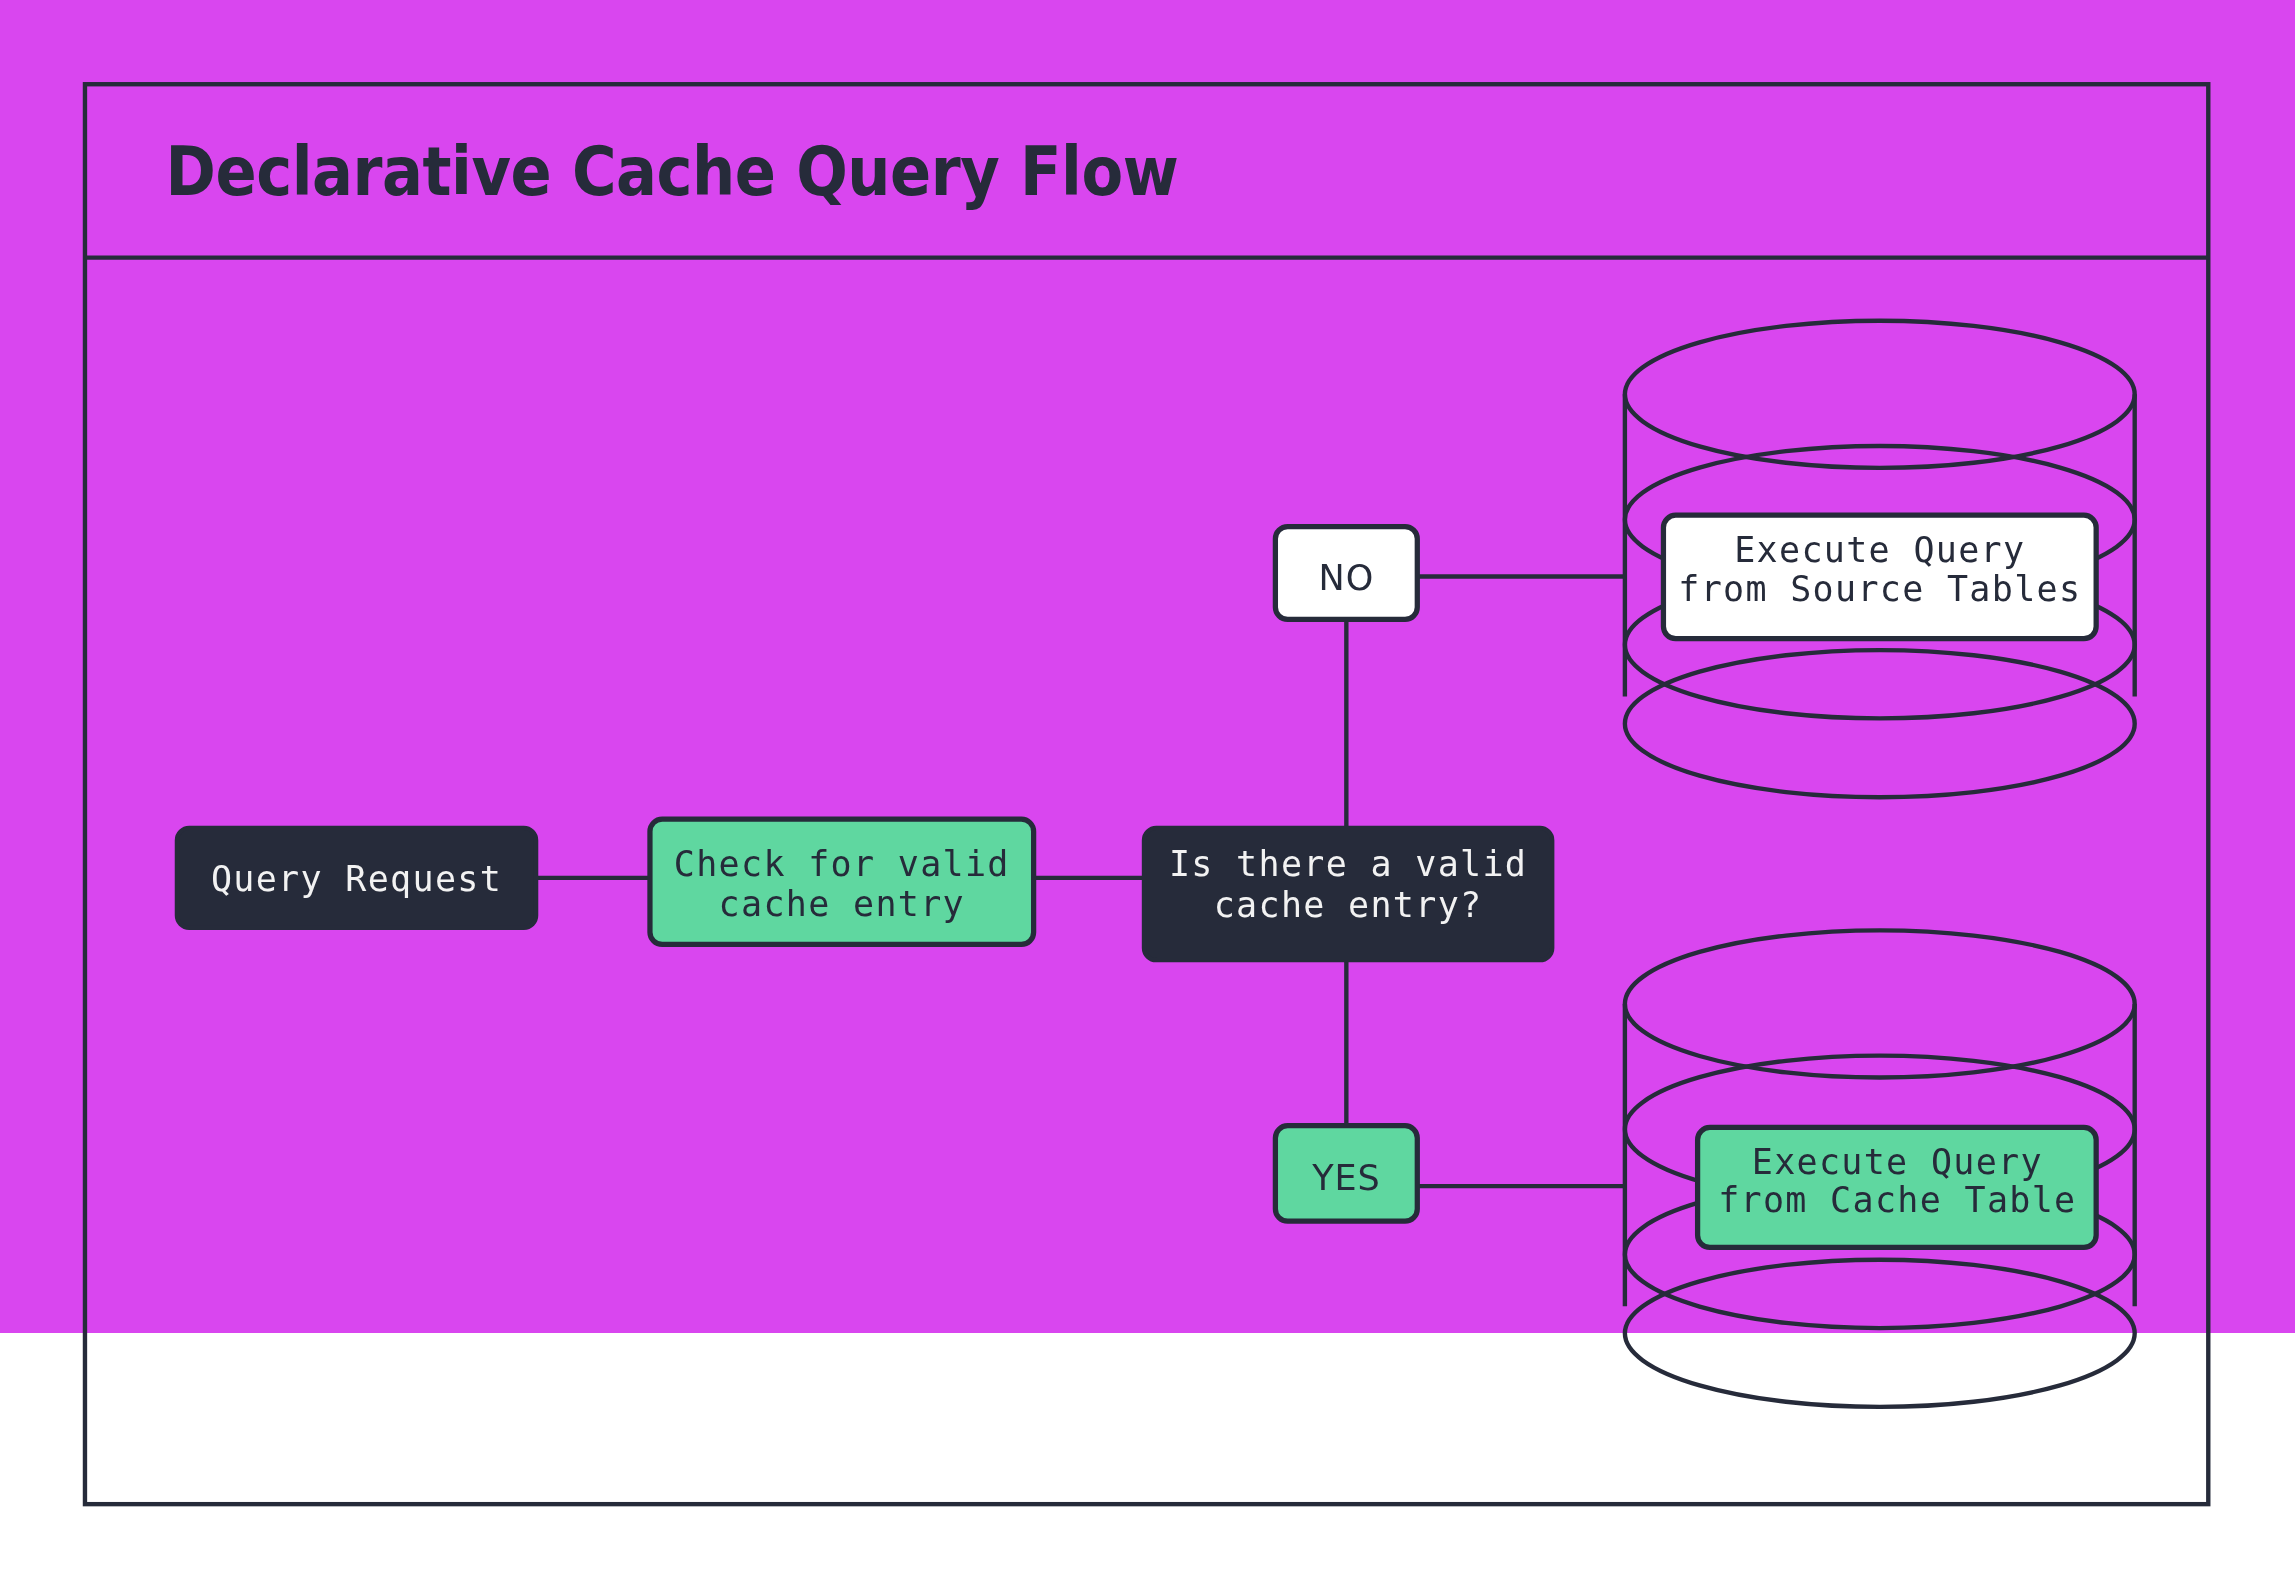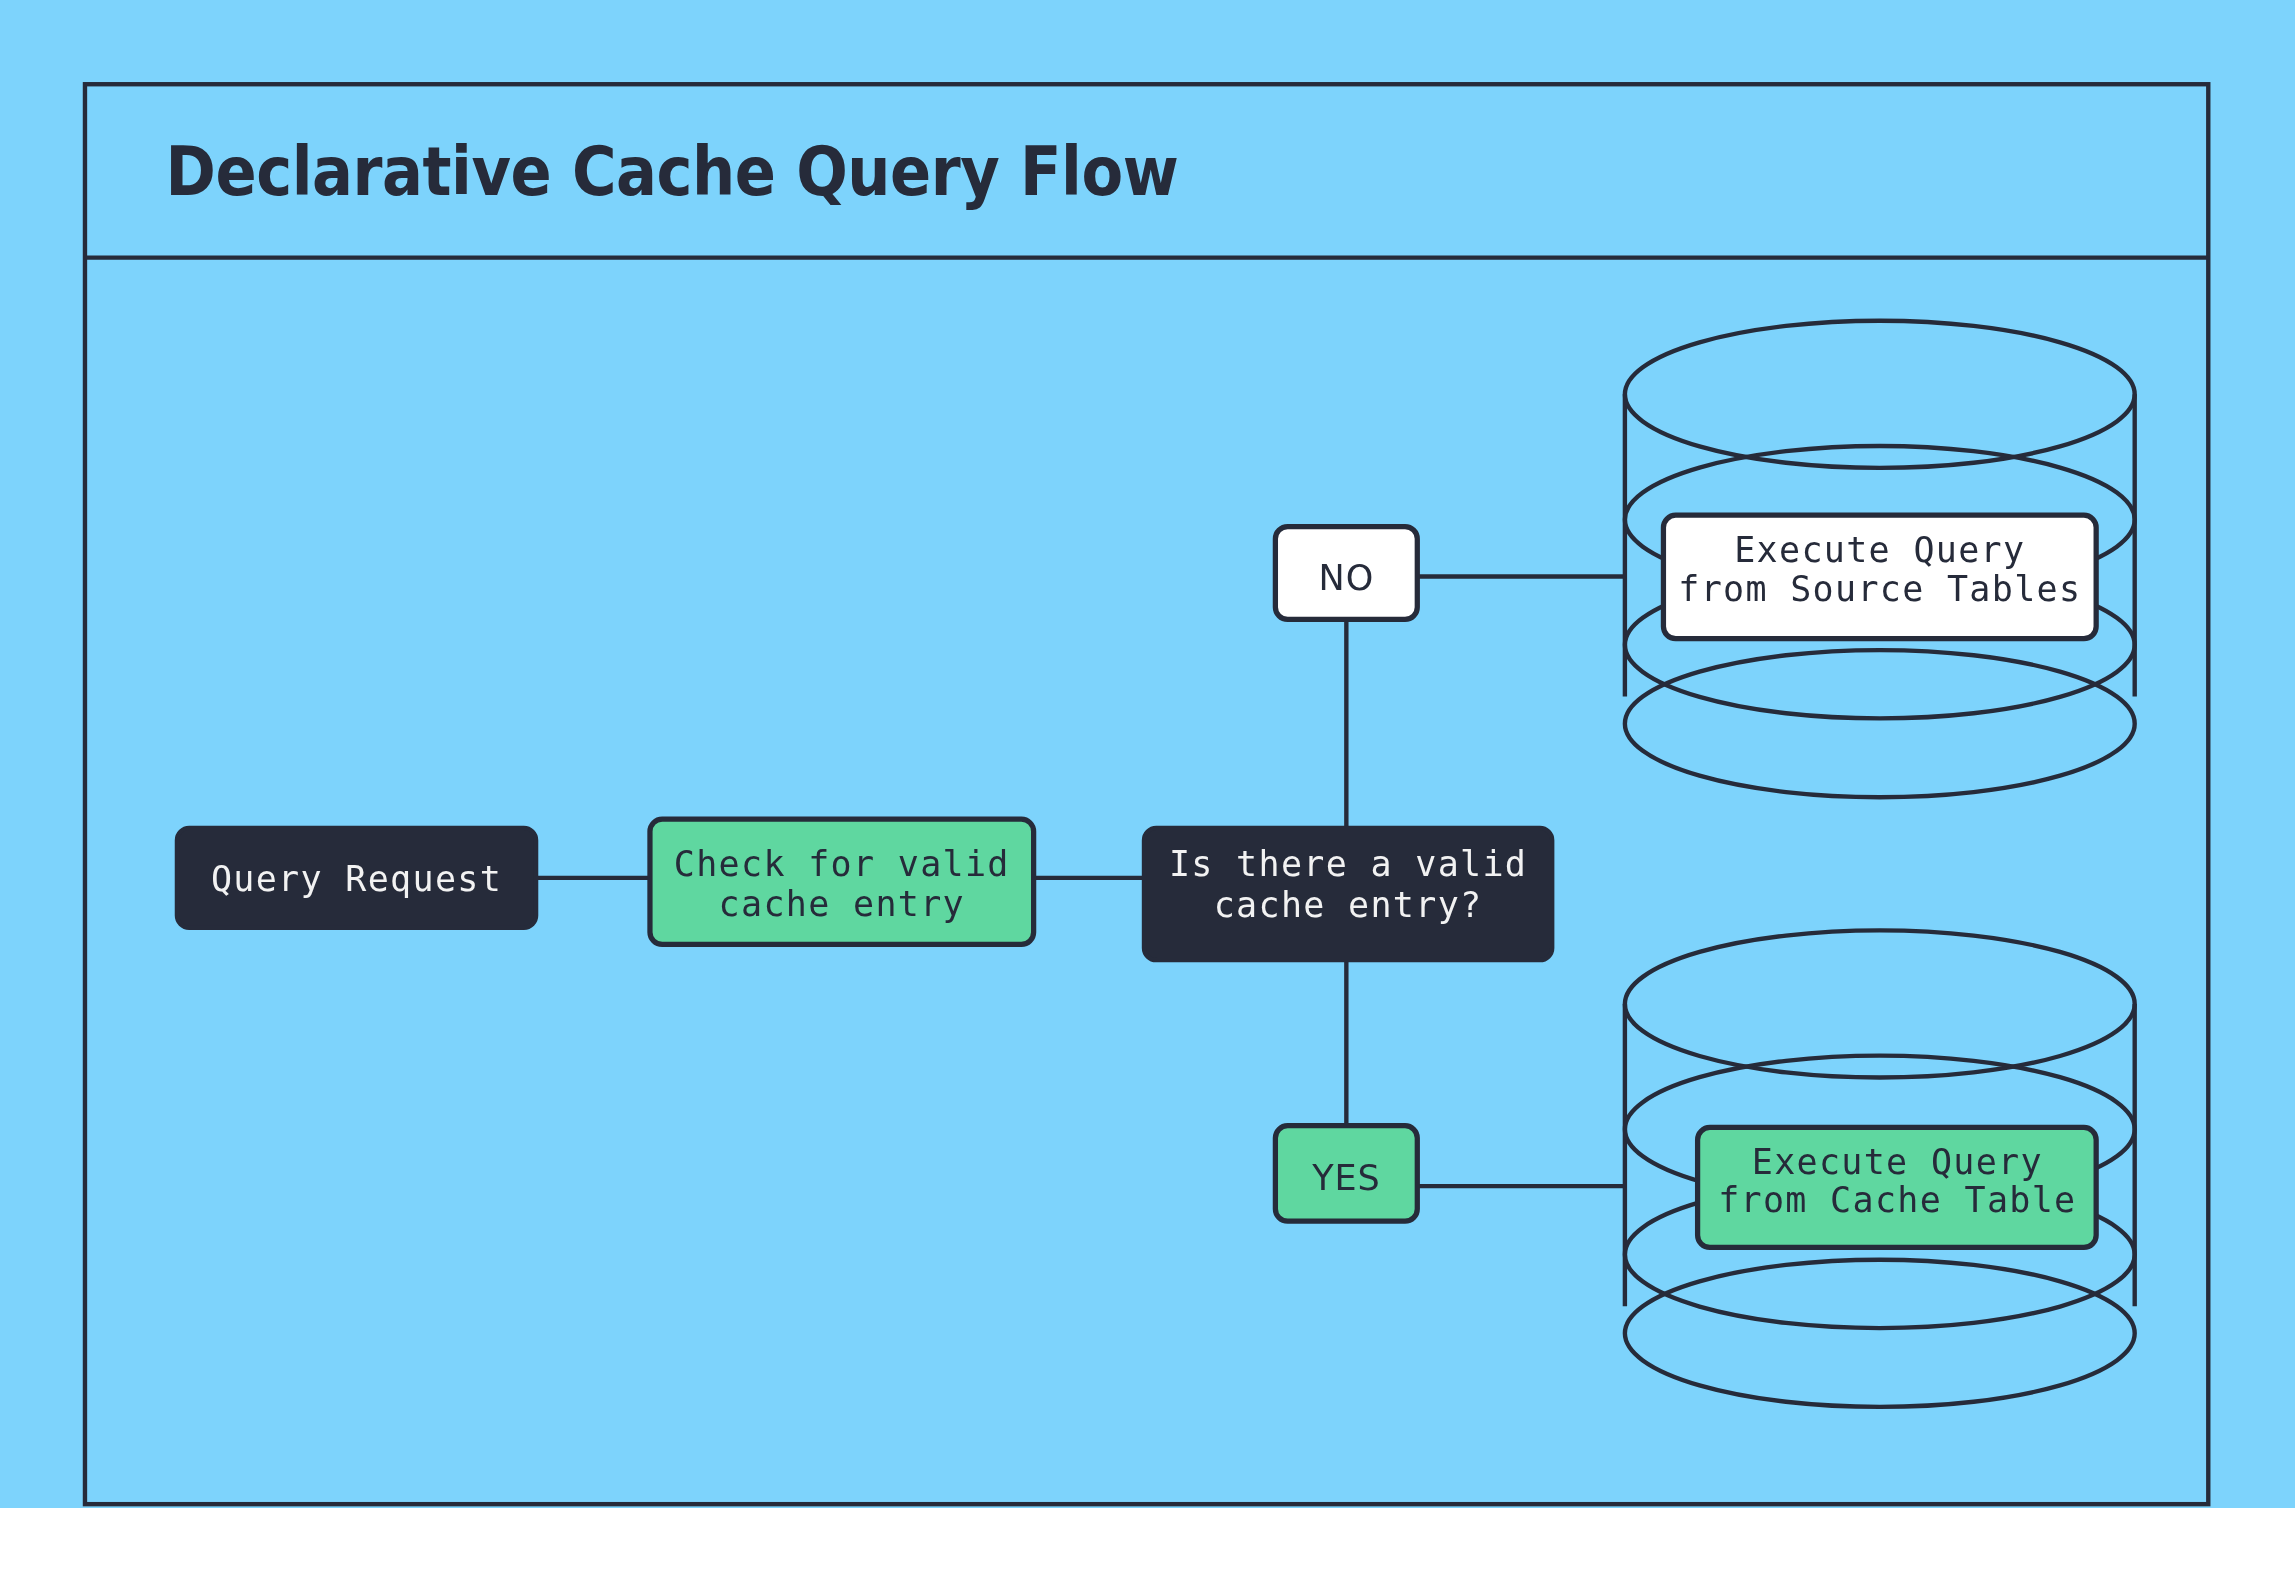--- a/index.html
+++ b/index.html
@@ -9,22 +9,22 @@
   }
   body {
     width: 2295px;
     height: 1591px;
     font-family: "DejaVu Sans", sans-serif;
     overflow: hidden;
   }
   #diagram-root {
     position: relative;
     width: 2295px;
-    height: 1508px;
-    background: #7dd3fc;
+    height: 1333px;
+    background: #d946ef;
   }
   svg.canvas {
     position: absolute;
     top: 0;
     left: 0;
     width: 2295px;
     height: 1591px;
   }
   .frame-rect {
     fill: none;

